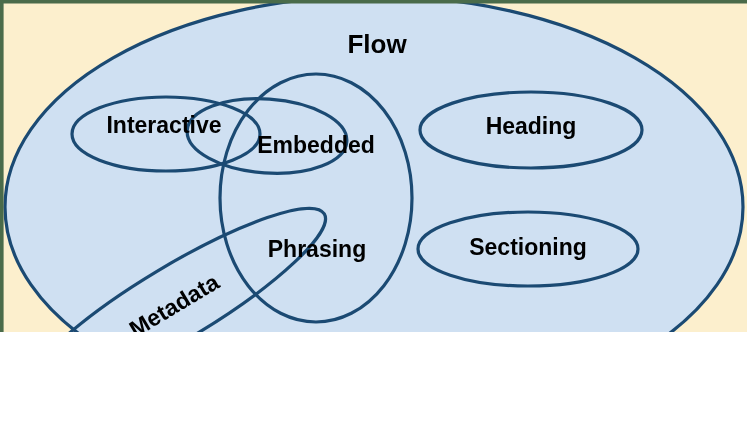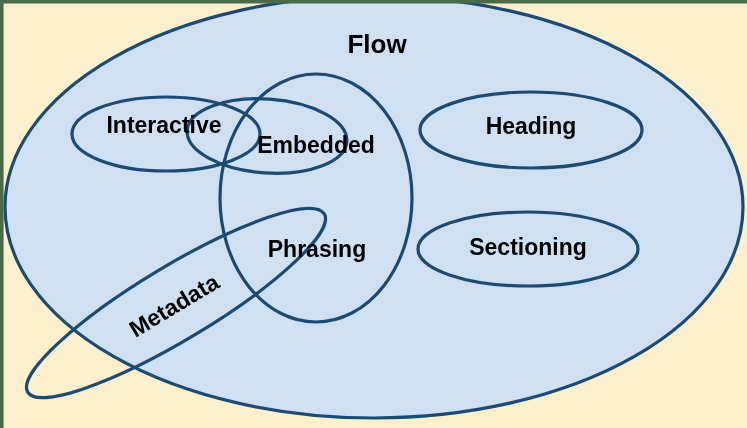--- a/index.html
+++ b/index.html
@@ -6,21 +6,21 @@
     margin: 0;
     padding: 0;
     background: #ffffff;
   }
   body {
     font-family: "Liberation Sans", sans-serif;
   }
   #canvas {
     position: relative;
     width: 747px;
-    height: 428px;
+    height: 332px;
     overflow: hidden;
     box-sizing: border-box;
   }
   #venn-svg {
     display: block;
     width: 747px;
     height: 428px;
   }
   .set-label {
     font-family: "Liberation Sans", sans-serif;

